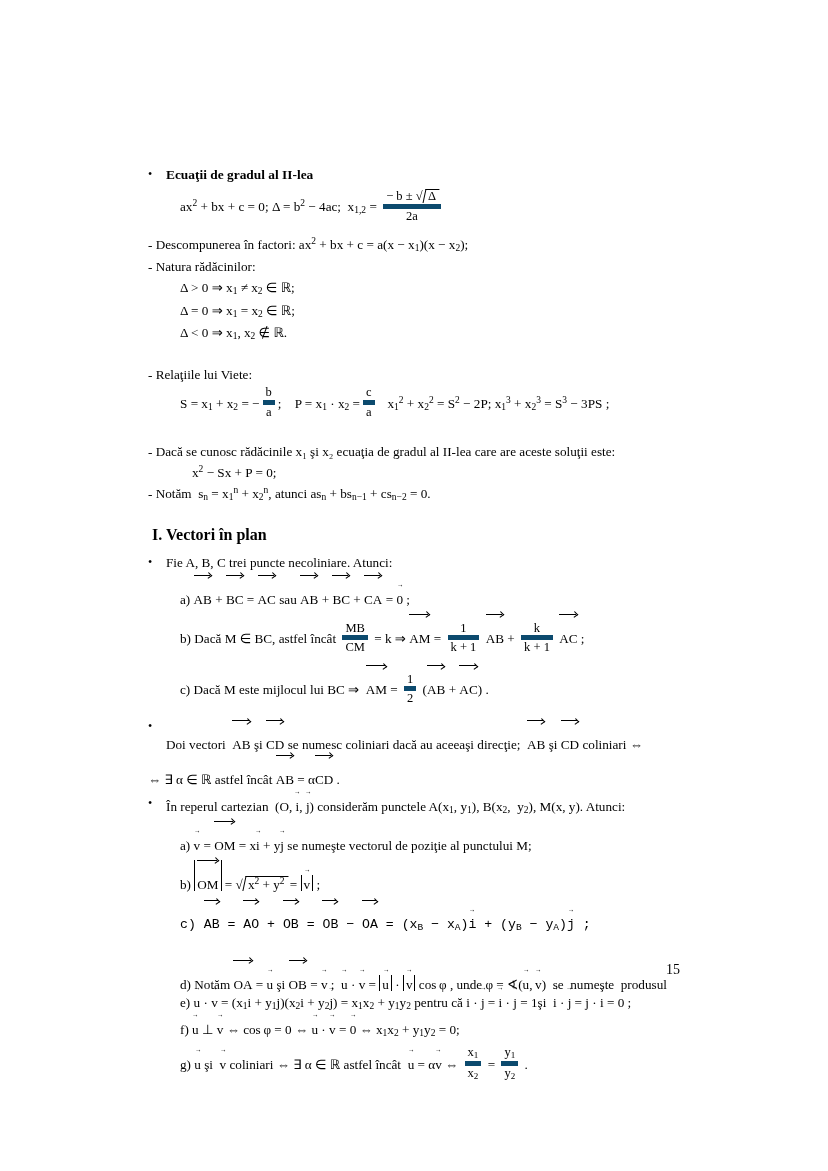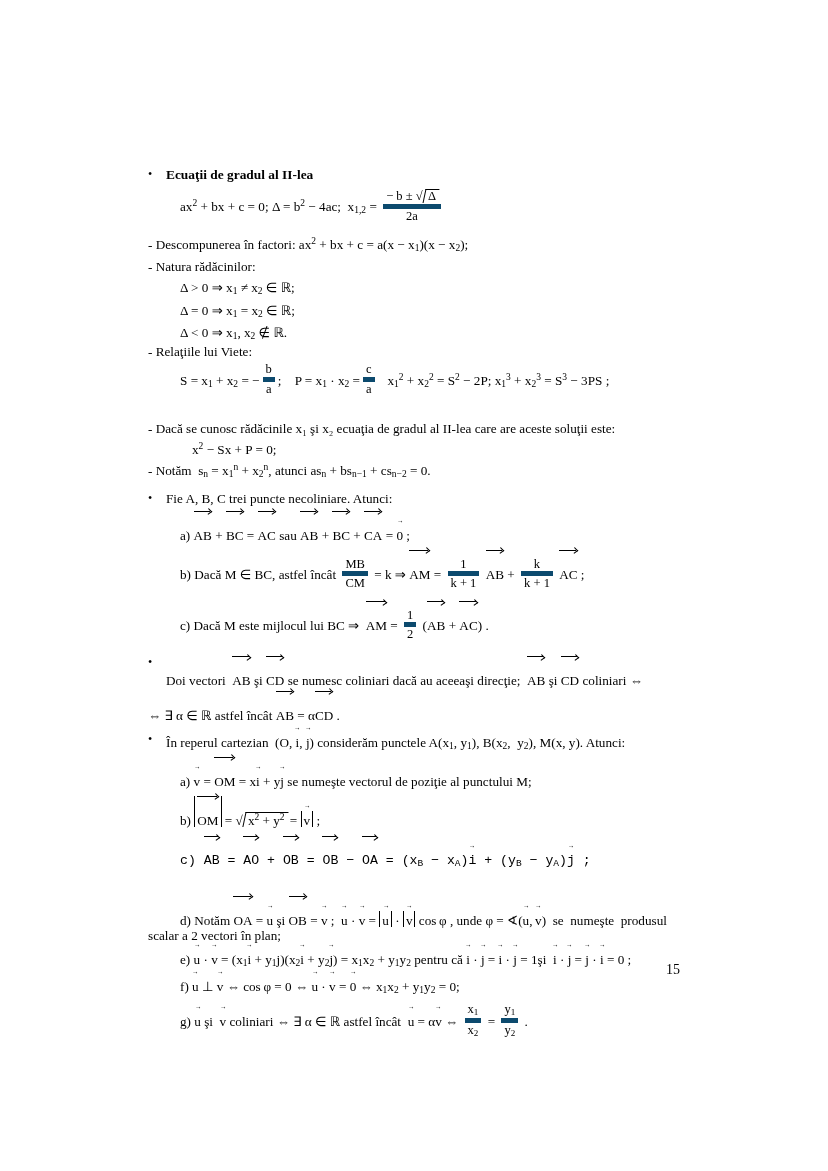--- a/index.html
+++ b/index.html
@@ -166,21 +166,21 @@
     </div>
 
     <div class="line">- Natura rădăcinilor:</div>
 
     <div class="line indent1">
       Δ &gt; 0 ⇒ x<sub>1</sub> ≠ x<sub>2</sub> ∈ ℝ;
     </div>
     <div class="line indent1">
       Δ = 0 ⇒ x<sub>1</sub> = x<sub>2</sub> ∈ ℝ;
     </div>
-    <div class="line indent1" style="margin-bottom:3px;">
+    <div class="line indent1" style="margin-bottom:26px;">
       Δ &lt; 0 ⇒ x<sub>1</sub>, x<sub>2</sub> ∉ ℝ.
     </div>
 
     <div class="line">- Relaţiile lui Viete:</div>
 
     <div class="line indent1" style="margin-bottom:24px;">
       <span>S = x<sub>1</sub> + x<sub>2</sub> = −</span><span class="frac">
           <span class="num">b</span>
           <span class="den">a</span>
         </span><span>;&nbsp;&nbsp;&nbsp; P = x<sub>1</sub> · x<sub>2</sub> =</span><span class="frac">
@@ -191,20 +191,21 @@
 
     <div class="line">- Dacă se cunosc rădăcinile x₁ şi x₂ ecuaţia de gradul al II-lea care are aceste soluţii este:</div>
     <div class="line indent2">
       x<sup>2</sup> − Sx + P = 0;
     </div>
     <div class="line" style="margin-bottom:0;">
       - Notăm&nbsp; s<sub>n</sub> = x<sub>1</sub><sup>n</sup> + x<sub>2</sub><sup>n</sup>, atunci as<sub>n</sub> + bs<sub>n−1</sub> + cs<sub>n−2</sub> = 0.
     </div>
 
 
+    <div class="subsection" style="margin-top:25px;margin-left:4px;">I. Vectori în plan</div>
 
     <div class="bullet-head" style="margin-top:13px;margin-bottom:5px;">
       <span class="bullet-dot">•</span>
       <span>Fie A, B, C trei puncte necoliniare. Atunci:</span>
     </div>
 
     <div class="line indent1" style="margin-bottom:8px;">
       a) <span class="vec">AB</span> + <span class="vec">BC</span> = <span class="vec">AC</span> sau <span class="vec">AB</span> + <span class="vec">BC</span> + <span class="vec">CA</span> = <span class="va">0</span> ;
     </div>
 
@@ -257,21 +258,20 @@
       b) <span class="abs"><span class="vec">OM</span></span> = <span class="radsym">√</span><span class="sqrt"><span>x<sup>2</sup> + y<sup>2</sup></span></span> = <span class="abs"><span class="va">v</span></span> ;
     </div>
 
     <div class="line indent1" style="margin-bottom:27px;font-family:Liberation Mono, monospace;">
       c) <span class="vec">AB</span> = <span class="vec">AO</span> + <span class="vec">OB</span> = <span class="vec">OB</span> − <span class="vec">OA</span> = (x<sub>B</sub> − x<sub>A</sub>)<span class="va">i</span> + (y<sub>B</sub> − y<sub>A</sub>)<span class="va">j</span> ;
     </div>
 
     <div class="line indent1 just" style="margin-bottom:2px;">
       d) Notăm <span class="vec">OA</span> = <span class="va">u</span> şi <span class="vec">OB</span> = <span class="va">v</span> ;&nbsp; <span class="va">u</span> · <span class="va">v</span> = <span class="abs"><span class="va">u</span></span> · <span class="abs"><span class="va">v</span></span> cos φ , unde φ = ∢(<span class="va">u</span>, <span class="va">v</span>)&nbsp; se&nbsp; numeşte&nbsp; produsul
     </div>
-    <div class="line" style="margin-bottom:8px;">scalar a 2 vectori în plan;</div>
 
     <div class="line indent1" style="margin-bottom:8px;">
       e) <span class="va">u</span> · <span class="va">v</span> = (x<sub>1</sub><span class="va">i</span> + y<sub>1</sub>j)(x<sub>2</sub><span class="va">i</span> + y<sub>2</sub><span class="va">j</span>) = x<sub>1</sub>x<sub>2</sub> + y<sub>1</sub>y<sub>2</sub> pentru că <span class="va">i</span> · <span class="va">j</span> = <span class="va">i</span> · <span class="va">j</span> = 1şi&nbsp; <span class="va">i</span> · <span class="va">j</span> = <span class="va">j</span> · <span class="va">i</span> = 0 ;
     </div>
 
     <div class="line indent1" style="margin-bottom:9px;">
       f) <span class="va">u</span> ⊥ <span class="va">v</span> ⇔ cos φ = 0 ⇔ <span class="va">u</span> · <span class="va">v</span> = <span class="va">0</span> ⇔ x<sub>1</sub>x<sub>2</sub> + y<sub>1</sub>y<sub>2</sub> = 0;
     </div>
 
     <div class="line indent1">

